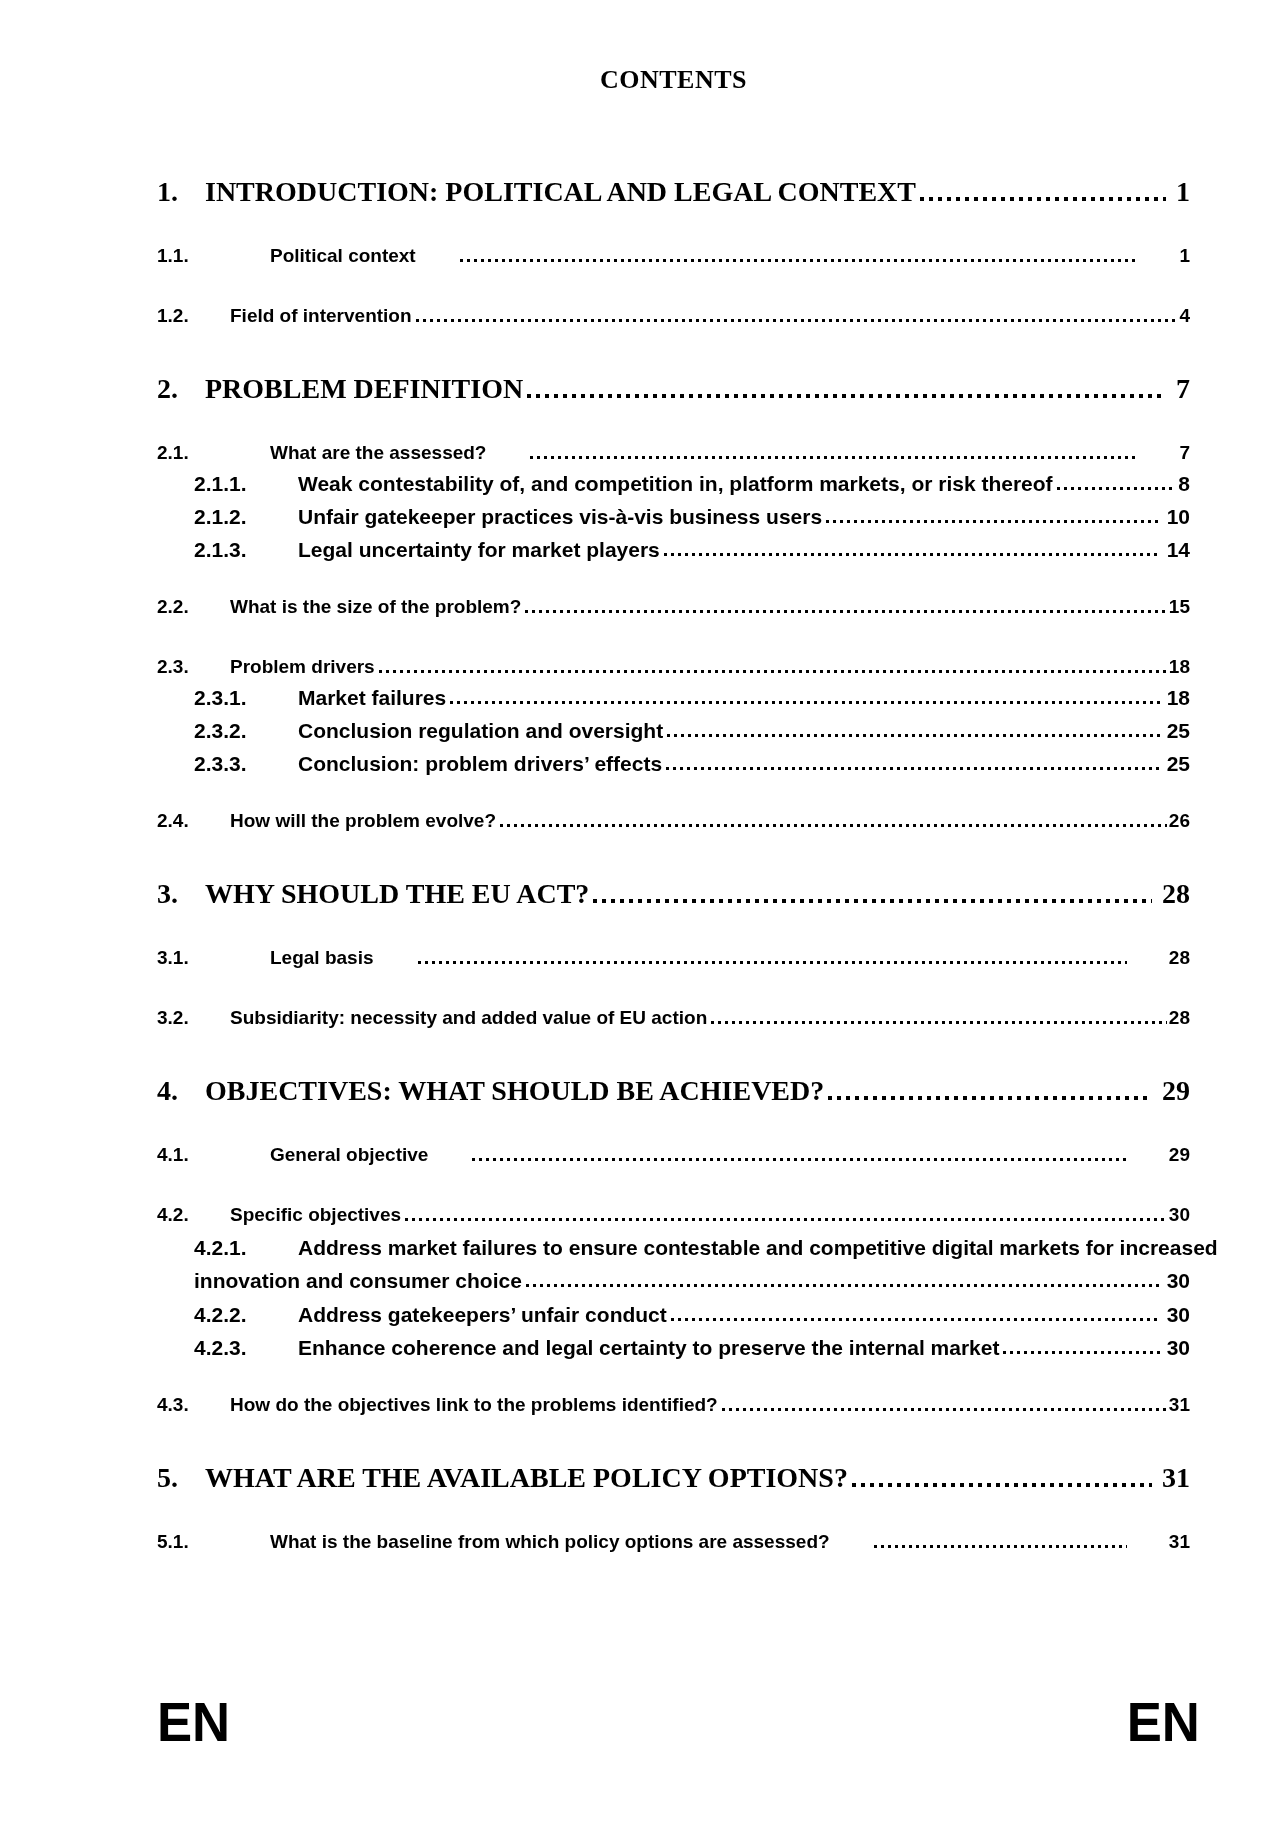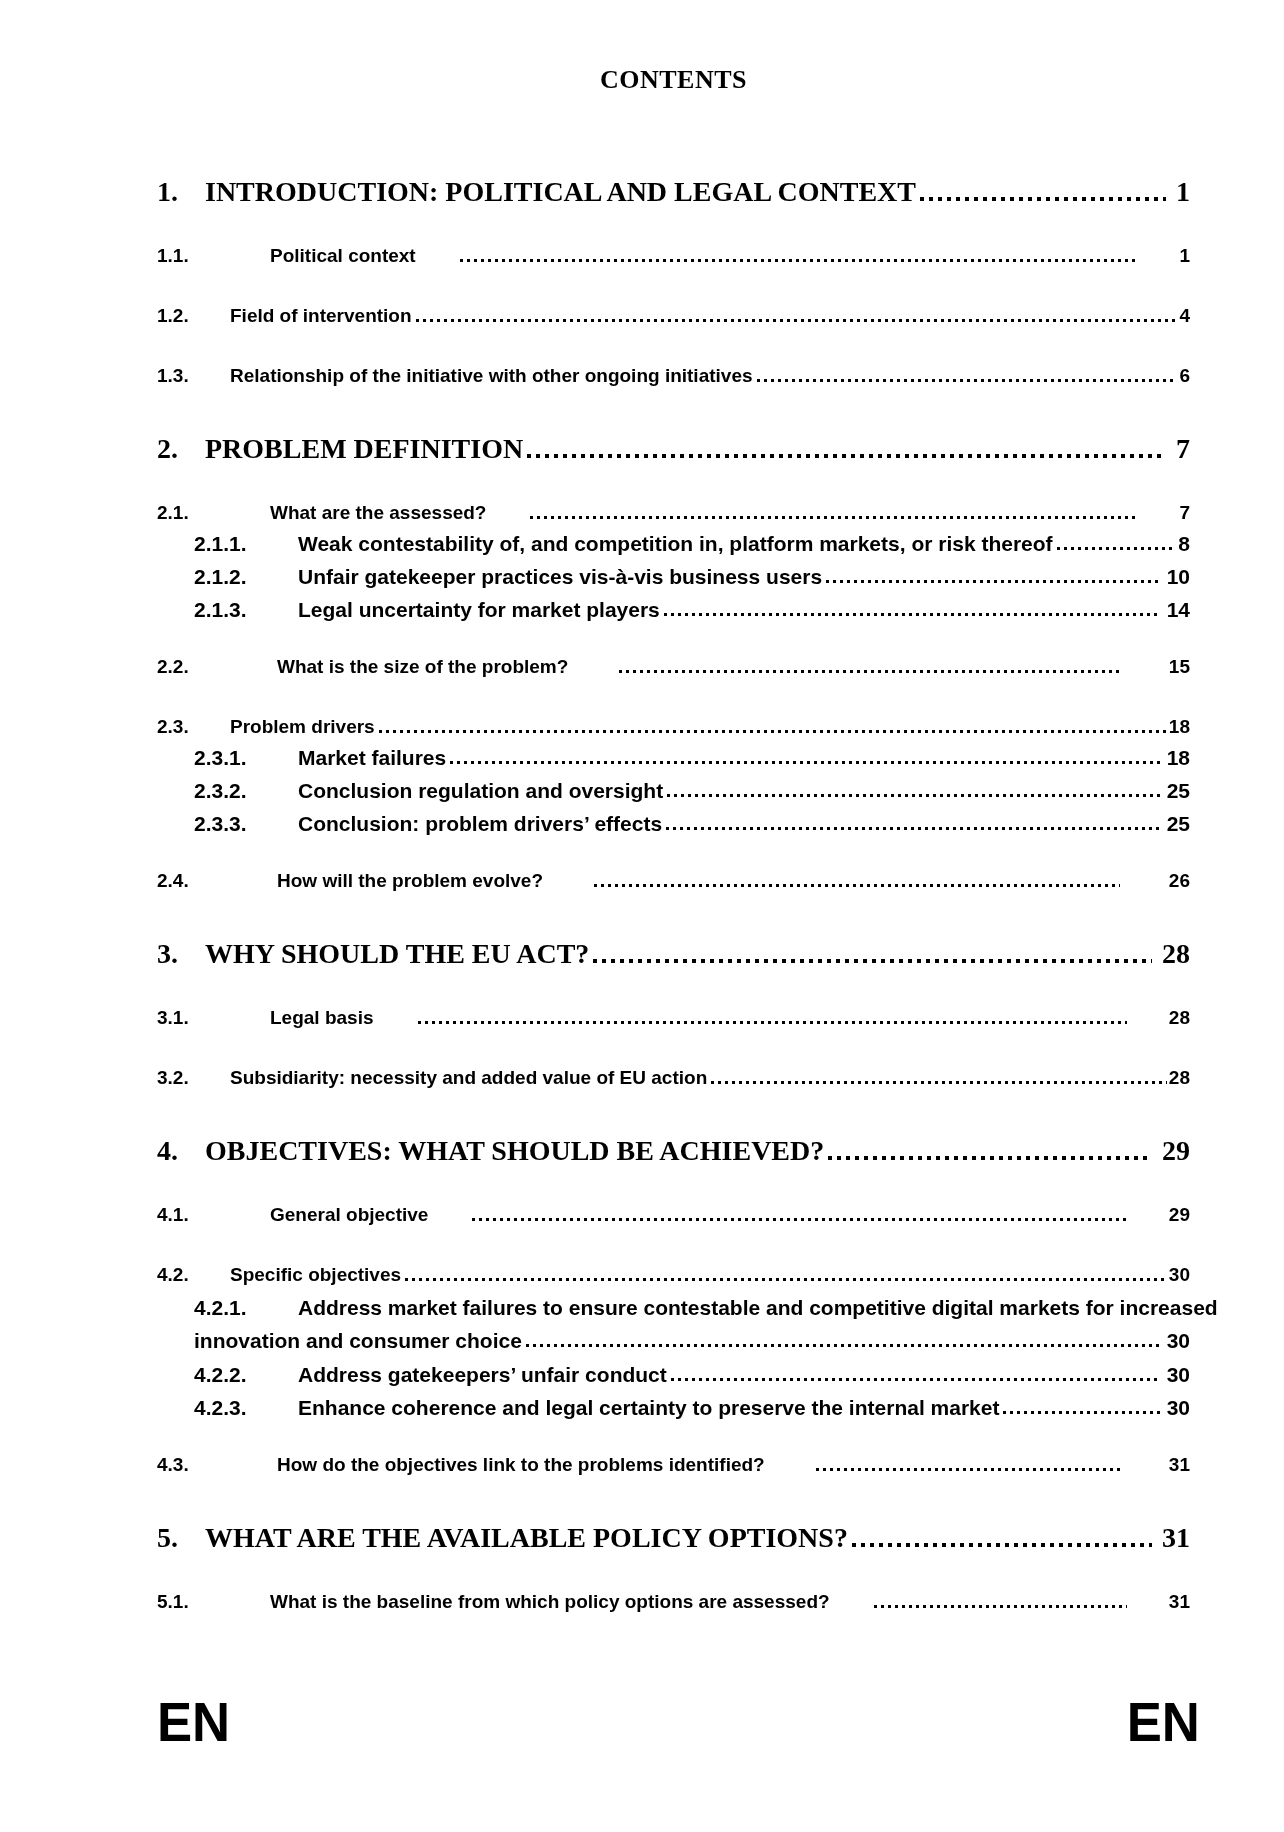--- a/index.html
+++ b/index.html
@@ -82,21 +82,21 @@
   .l3.wrap .line2 { display: flex; align-items: baseline; }
   .l3.wrap .leader { margin-bottom: 10px; }
 
   
   .toc > .l1:first-child { margin-top: 78px; }
   .l1 + .l2 { margin-top: 31px; gap: 40px; }
   .l2 + .l2 { margin-top: 32px; }
   .l2 + .l1 { margin-top: 40px; }
   .l2 + .l3 { margin-top: 2px; }
   .l3 + .l3 { margin-top: 3px; }
-  .l3 + .l2 { margin-top: 28px; gap: 47px; }
+  .l3 + .l2 { margin-top: 28px; }
 
   .footer-lang {
     position: absolute;
     top: 1694px;
     font-family: "Liberation Sans", sans-serif;
     font-weight: bold;
     font-size: 56px;
     line-height: 56px;
     transform: scaleX(0.94);
   }
@@ -120,26 +120,20 @@
     <span class="num">1.1.</span>
     <span class="label">Political context</span>
     <span class="leader"></span>
     <span class="pagenum">1</span>
   </div>
         <div class="row l2">
     <span class="num">1.2.</span>
     <span class="label">Field of intervention</span>
     <span class="leader"></span>
     <span class="pagenum">4</span>
-  </div>
-        <div class="row l2">
-    <span class="num">1.3.</span>
-    <span class="label">Relationship of the initiative with other ongoing initiatives</span>
-    <span class="leader"></span>
-    <span class="pagenum">6</span>
   </div>
         <div class="row l1">
     <span class="num">2.</span>
     <span class="label">PROBLEM DEFINITION</span>
     <span class="leader"></span>
     <span class="pagenum">7</span>
   </div>
         <div class="row l2">
     <span class="num">2.1.</span>
     <span class="label">What are the assessed?</span>

